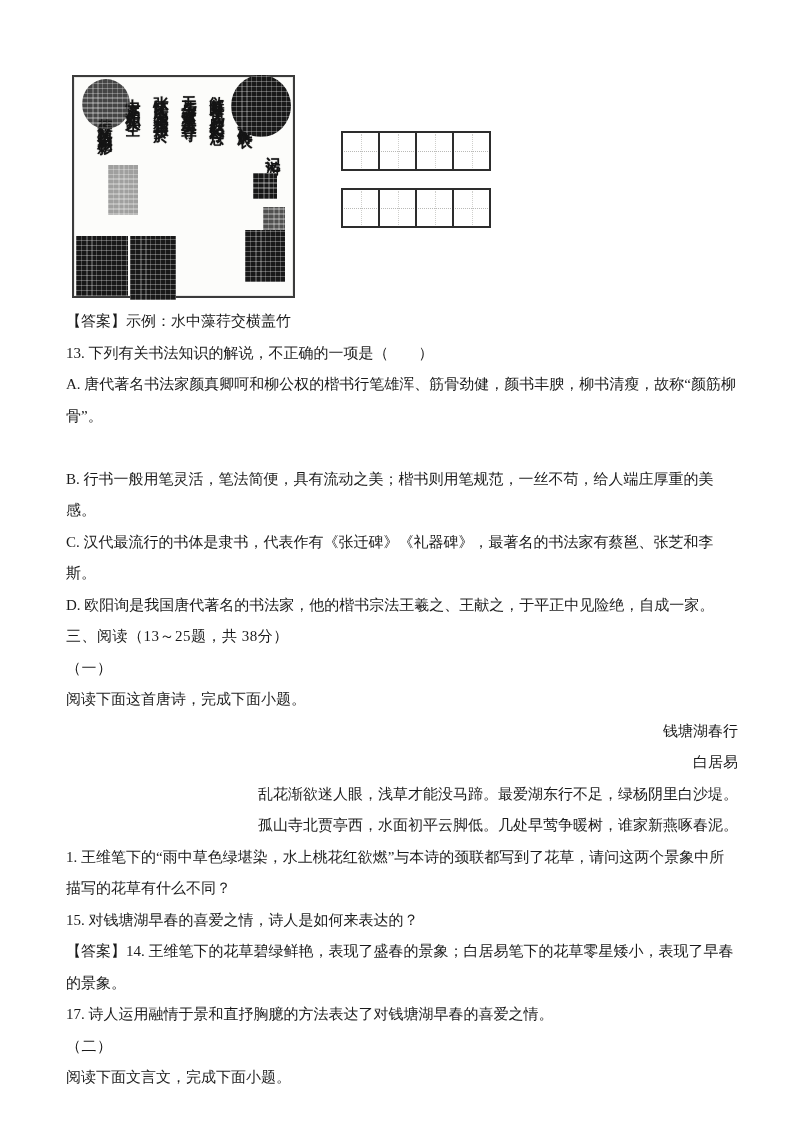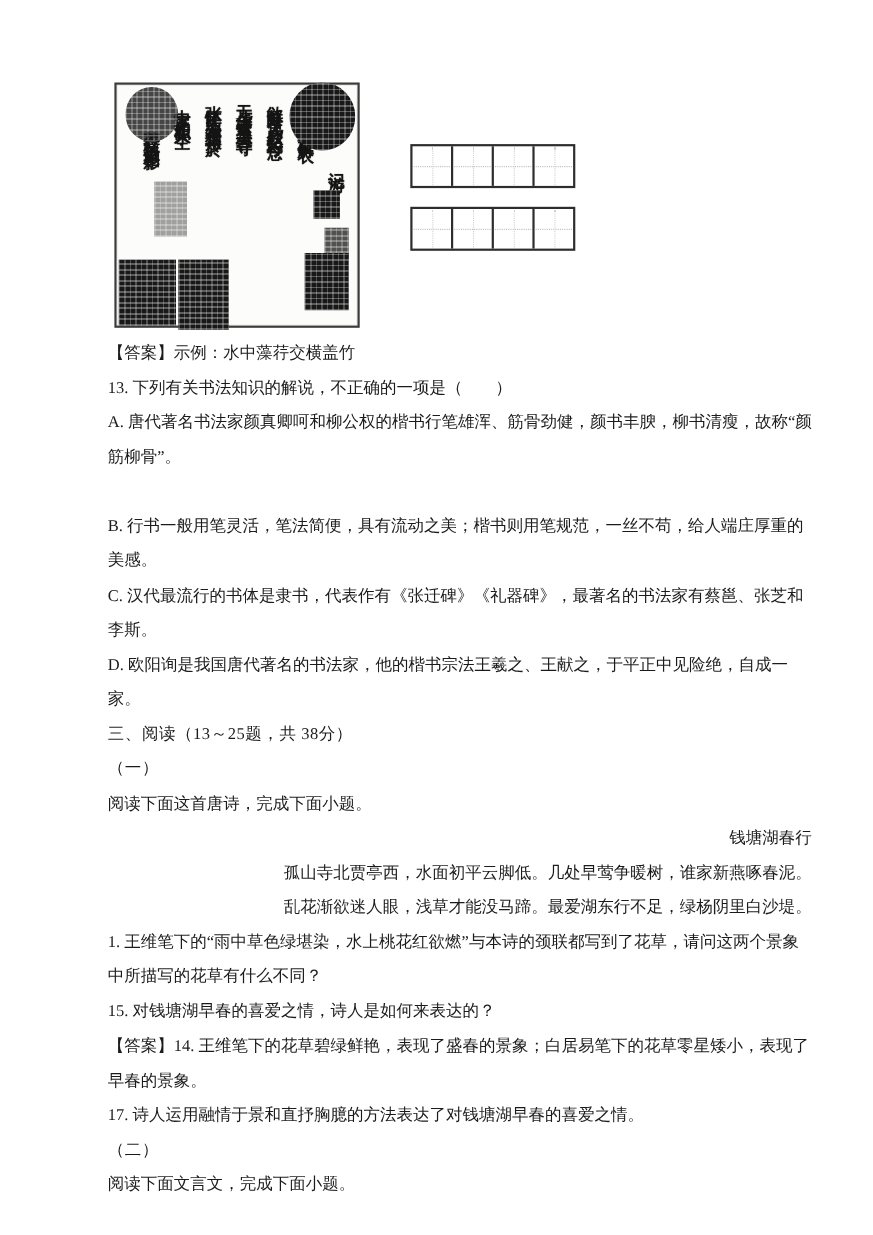--- a/index.html
+++ b/index.html
@@ -1,21 +1,21 @@
 <!DOCTYPE html>
 <html><head>
 <meta charset="utf-8">
 <style>
   html, body { margin:0; padding:0; }
   body {
     width:794px; height:1123px; background:#ffffff; overflow:hidden;
     font-family:"Liberation Serif","DejaVu Serif",serif;
     color:#1b1b1b;
   }
-  .page { width:794px; height:1123px; position:relative; box-sizing:border-box; padding:75px 56px 0 98px; }
+  .page { width:794px; height:1123px; position:relative; box-sizing:border-box; padding:75px 56px 0 66px; }
 
   
   .top-row { display:flex; align-items:flex-start; }
   .calligraphy {
     width:223px; height:223px; margin-left:6px; box-sizing:border-box;
     border:2px solid #3b3b3b; background:#fcfcfa; position:relative;
     box-shadow:0 0 0 1px #e8e8e6 inset;
   }
   .call-cols {
     position:absolute; top:4px; bottom:4px; left:5px; right:6px;
@@ -118,22 +118,23 @@
     <p>【答案】示例：水中藻荇交横盖竹</p>
     <p>13. 下列有关书法知识的解说，不正确的一项是（　　）</p>
     <p class="gap-after">A. 唐代著名书法家颜真卿呵和柳公权的楷书行笔雄浑、筋骨劲健，颜书丰腴，柳书清瘦，故称“颜筋柳骨”。</p>
     <p>B. 行书一般用笔灵活，笔法简便，具有流动之美；楷书则用笔规范，一丝不苟，给人端庄厚重的美感。</p>
     <p>C. 汉代最流行的书体是隶书，代表作有《张迁碑》《礼器碑》，最著名的书法家有蔡邕、张芝和李斯。</p>
     <p>D. 欧阳询是我国唐代著名的书法家，他的楷书宗法王羲之、王献之，于平正中见险绝，自成一家。</p>
     <p class="bold">三、阅读（13～25题，共 38分）</p>
     <p class="bold">（一）</p>
     <p>阅读下面这首唐诗，完成下面小题。</p>
     <p class="center">钱塘湖春行</p>
+    <p class="center">白居易</p>
+    <p class="center">乱花渐欲迷人眼，浅草才能没马蹄。最爱湖东行不足，绿杨阴里白沙堤。</p>
     <p class="center">孤山寺北贾亭西，水面初平云脚低。几处早莺争暖树，谁家新燕啄春泥。</p>
-    <p class="center">乱花渐欲迷人眼，浅草才能没马蹄。最爱湖东行不足，绿杨阴里白沙堤。</p>
     <p>1. 王维笔下的“雨中草色绿堪染，水上桃花红欲燃”与本诗的颈联都写到了花草，请问这两个景象中所描写的花草有什么不同？</p>
     <p>15. 对钱塘湖早春的喜爱之情，诗人是如何来表达的？</p>
     <p>【答案】14.  王维笔下的花草碧绿鲜艳，表现了盛春的景象；白居易笔下的花草零星矮小，表现了早春的景象。</p>
     <p>17. 诗人运用融情于景和直抒胸臆的方法表达了对钱塘湖早春的喜爱之情。</p>
     <p class="bold">（二）</p>
     <p>阅读下面文言文，完成下面小题。</p>
   </div>
 
 </div>
 

